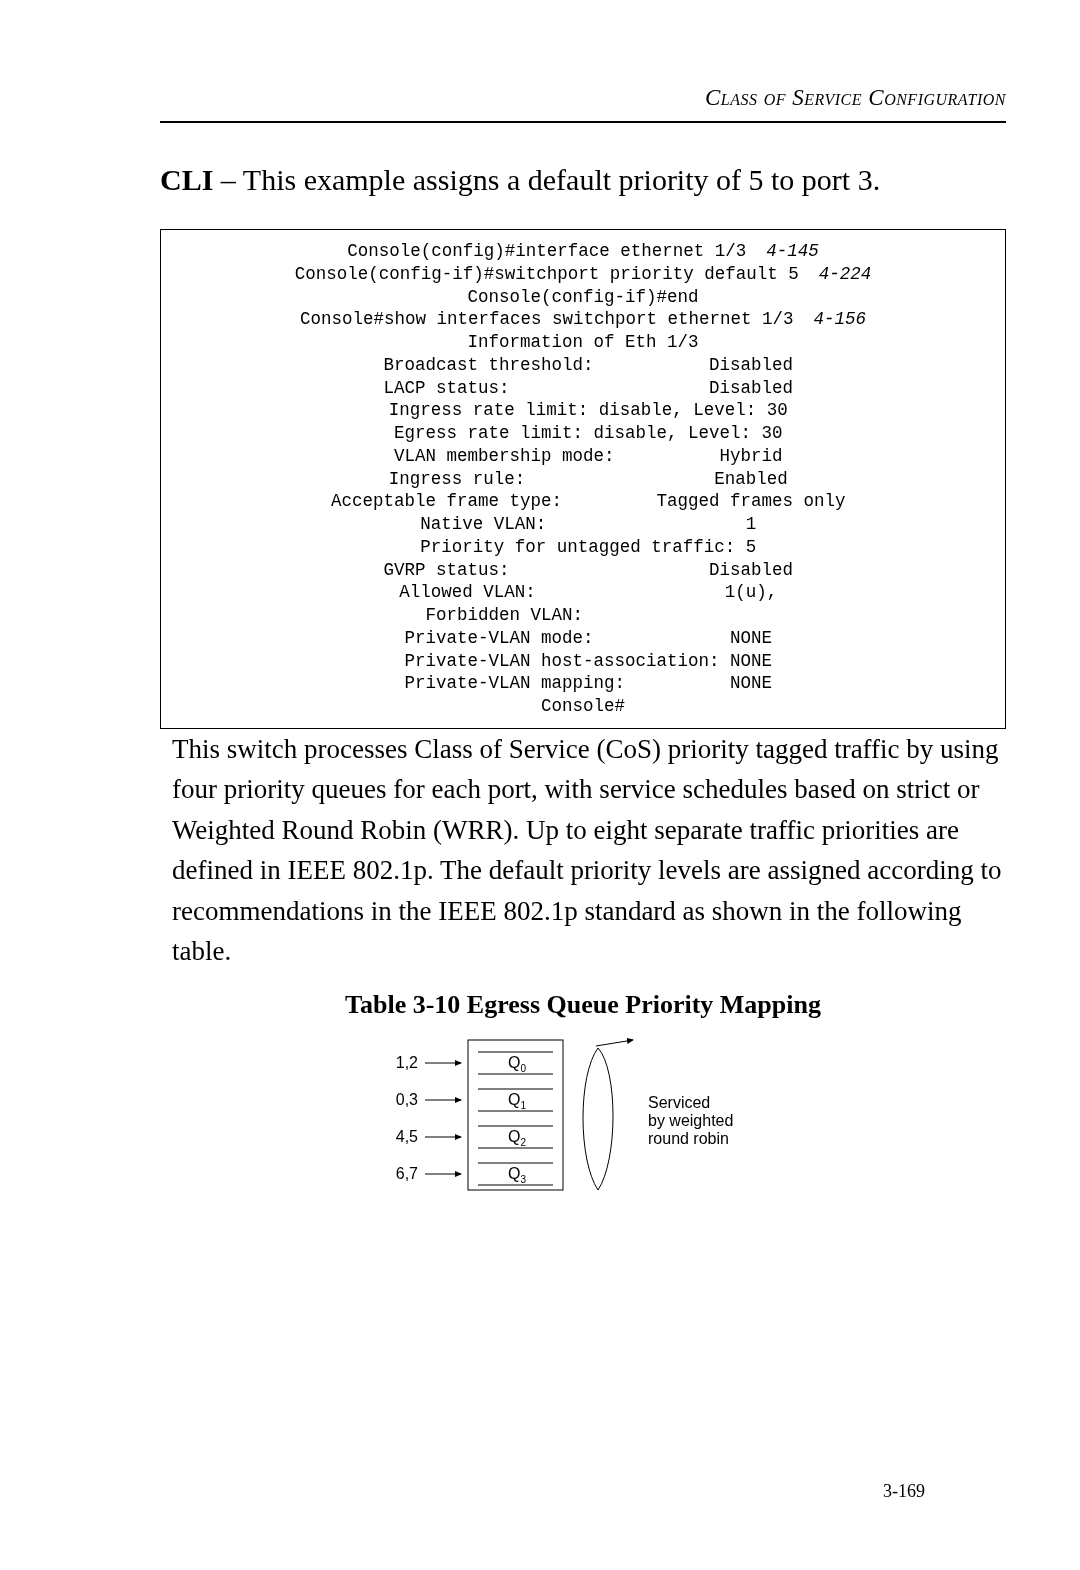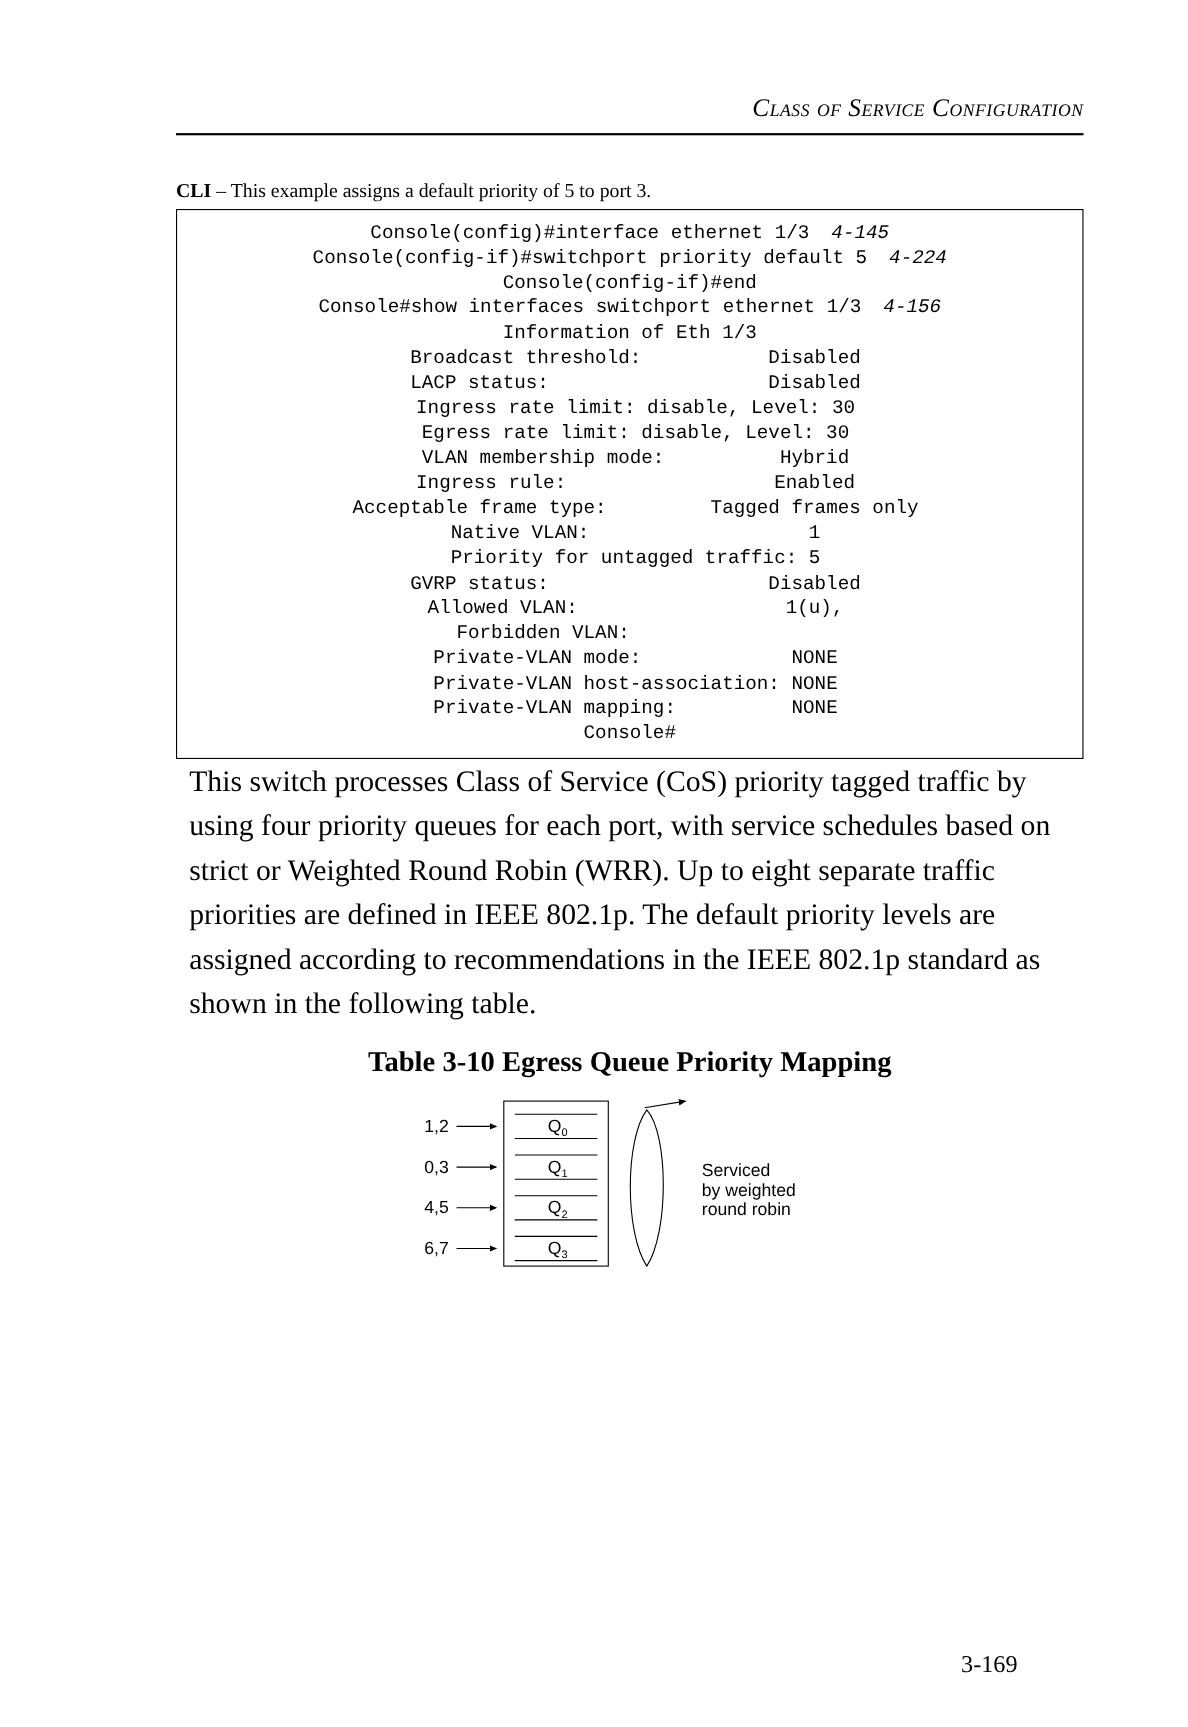--- a/index.html
+++ b/index.html
@@ -5,41 +5,41 @@
   body {
     margin: 0;
     padding: 0;
     background: #fff;
     font-family: Georgia, 'Times New Roman', serif;
     color: #000;
     width: 1080px;
   }
   .page {
     box-sizing: border-box;
-    padding: 85px 95px 60px 160px;
+    padding: 85px 74px 60px 160px;
     width: 1080px;
     min-height: 1570px;
     position: relative;
   }
   .running-head {
     text-align: right;
     font-style: italic;
     font-variant: small-caps;
     font-size: 23px;
     margin-bottom: 10px;
     letter-spacing: 0.5px;
   }
   .rule {
     border: 0;
     border-top: 2px solid #000;
     margin: 0 0 40px 0;
   }
   .cli-intro {
-    font-size: 18px;
-    margin-bottom: 6px;
+    font-size: 30px;
+    margin-bottom: 32px;
   }
   .cli-intro .lead {
     font-weight: 700;
   }
   .cli-box {
     border: 1px solid #000;
     padding: 10px 14px;
     font-family: "Courier New", Courier, monospace;
     font-size: 17.5px;
     line-height: 1.3;
@@ -87,23 +87,23 @@
     width: 90px;
   }
   table.egress tr:first-child td { font-family: Georgia, serif; }
   .diagram-wrap {
     text-align: center;
     margin: 10px 0 0 0;
   }
   .diagram-svg { display: inline-block; }
   .page-num {
     position: absolute;
-    bottom: 44px;
+    bottom: 68px;
     right: 155px;
-    font-size: 22px;
+    font-size: 18px;
     font-family: Georgia, serif;
     text-align: right;
   }
 </style>
 </head>
 <body>
 
 <div class="page">
 
   <div class="running-head">Class of Service Configuration</div>

